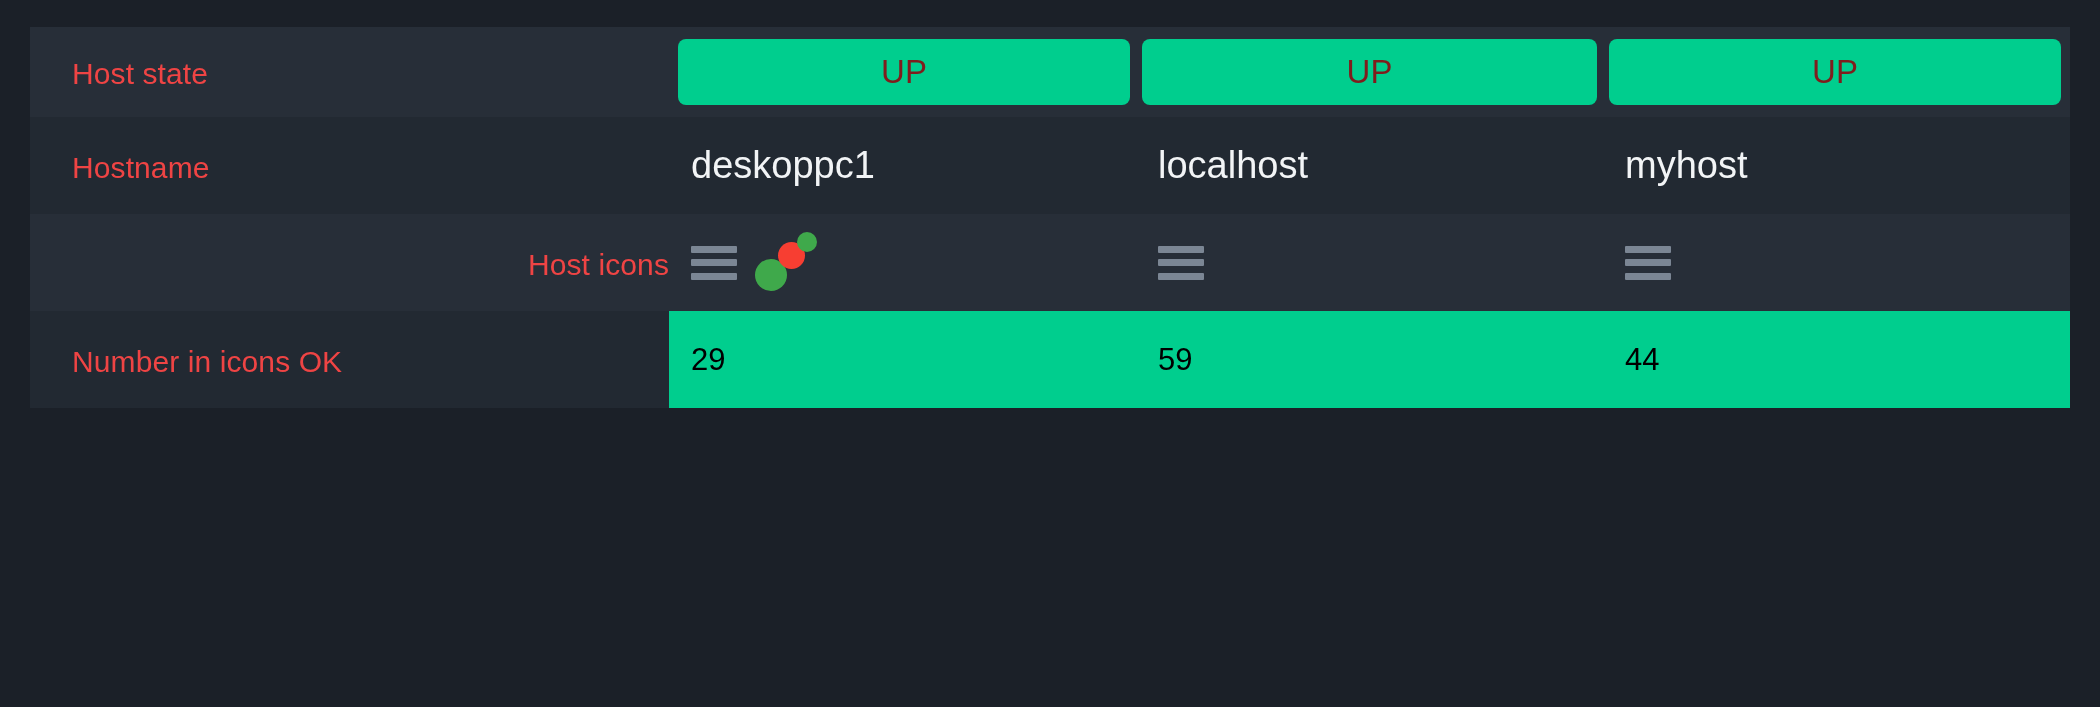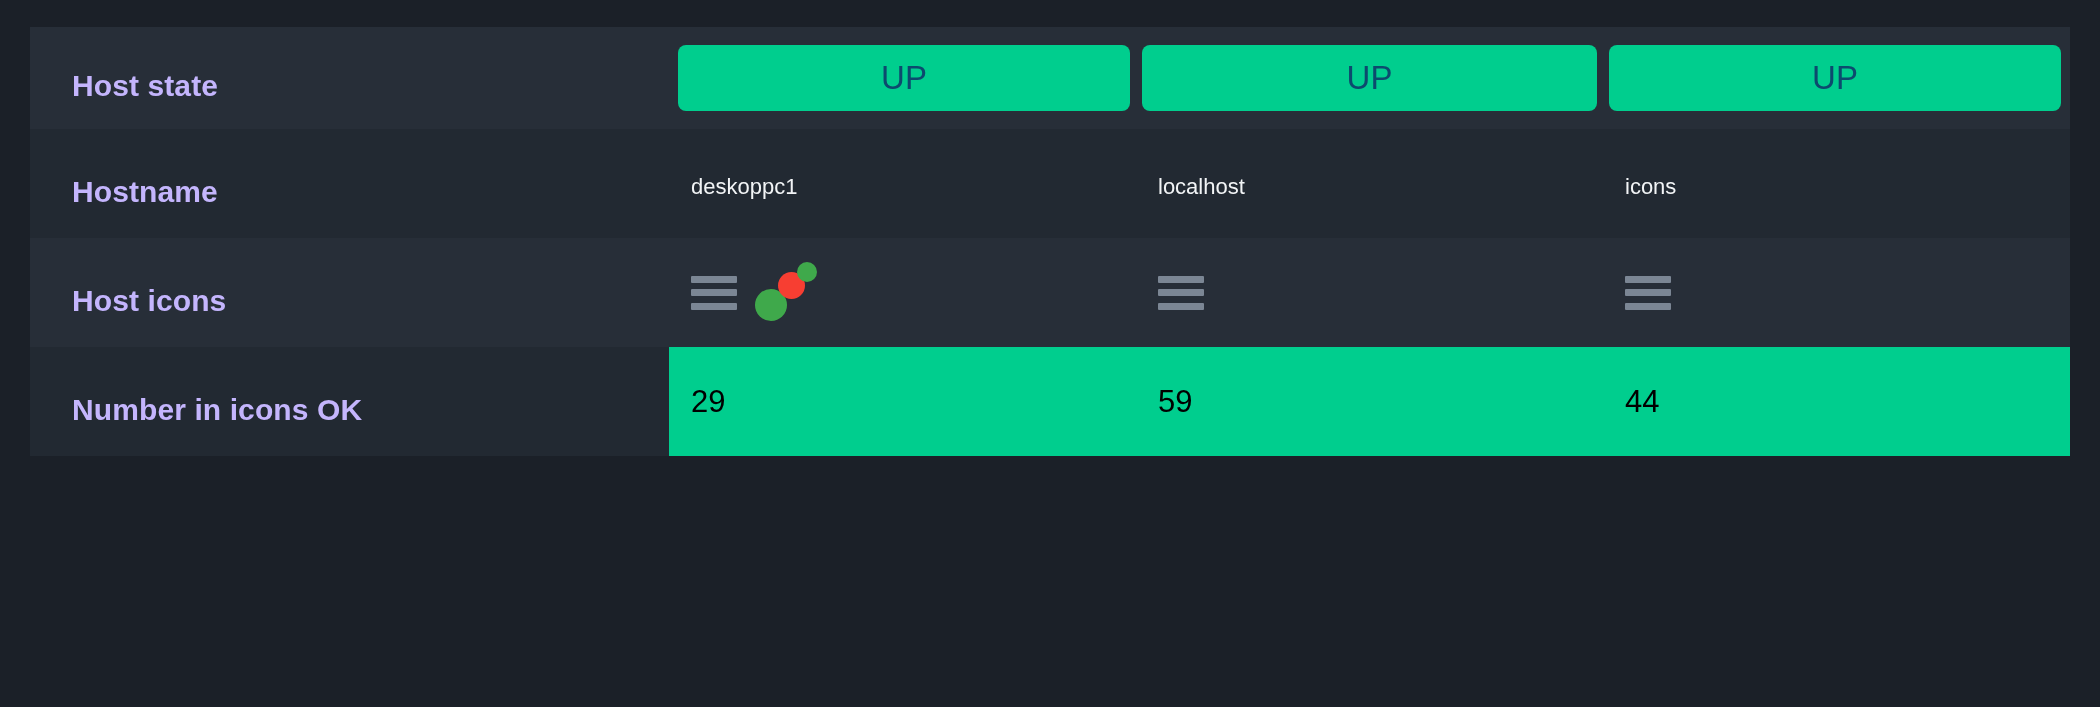--- a/index.html
+++ b/index.html
@@ -28,52 +28,52 @@
     width: 2040px;
     border-collapse: collapse;
     table-layout: fixed;
   }
 
   .host-table tr.row-alt > td { background: #272e38; }
   .host-table tr.row-base > td { background: #222932; }
 
   .label-cell {
     width: 597px;
-    padding: 16px 0 0 42px;
+    padding: 4px 0 0 42px;
     font-size: 30px;
-    font-weight: bold;
-    color: #c4b5fd;
+    font-weight: normal;
+    color: #ef4444;
     white-space: nowrap;
     vertical-align: middle;
     letter-spacing: 0.1px;
   }
 
   .val-cell {
     width: 481px;
     padding: 0 0 0 22px;
     font-size: 30px;
     color: #ffffff;
     vertical-align: middle;
     white-space: nowrap;
   }
   .val-cell.last { width: auto; }
 
   
   tr.r-state td { height: 86px; }
   tr.r-hostname td { height: 93px; }
-  tr.r-icons td { height: 93px; }
+  tr.r-icons td { height: 93px; text-align: right; }
   tr.r-ok td,
   tr.r-warn td,
   tr.r-unknown td,
   tr.r-crit td { height: 93px; }
 
   
   .hostname-text {
     font-weight: normal;
-    font-size: 22px;
+    font-size: 38px;
     color: #f2f4f6;
   }
 
   
   .state-cell {
     padding: 0 6px;
     vertical-align: middle;
   }
   .state-cell.first { padding-left: 9px; }
   .state-cell.last { padding-right: 9px; }
@@ -81,21 +81,21 @@
   .state-btn {
     display: block;
     width: 100%;
     box-sizing: border-box;
     height: 66px;
     line-height: 66px;
     border-radius: 8px;
     text-align: center;
     font-size: 33px;
     font-weight: normal;
-    color: #0c4a6e;
+    color: #7f1d1d;
     background: #00ce8e;
     cursor: pointer;
     user-select: none;
   }
 
   
   .icons-wrap {
     display: flex;
     align-items: center;
     height: 93px;
@@ -182,21 +182,21 @@
 
       <tr class="row-base r-hostname">
         <td class="label-cell">Hostname</td>
         <td class="val-cell">
           <span class="hostname-text">deskoppc1</span>
         </td>
         <td class="val-cell">
           <span class="hostname-text">localhost</span>
         </td>
         <td class="val-cell last">
-          <span class="hostname-text">icons</span>
+          <span class="hostname-text">myhost</span>
         </td>
       </tr>
 
       <tr class="row-alt r-icons">
         <td class="label-cell">Host icons</td>
         <td style="padding:0;">
           <div class="icons-wrap">
             <div class="hamburger">
               <span></span>
                 <span></span>

